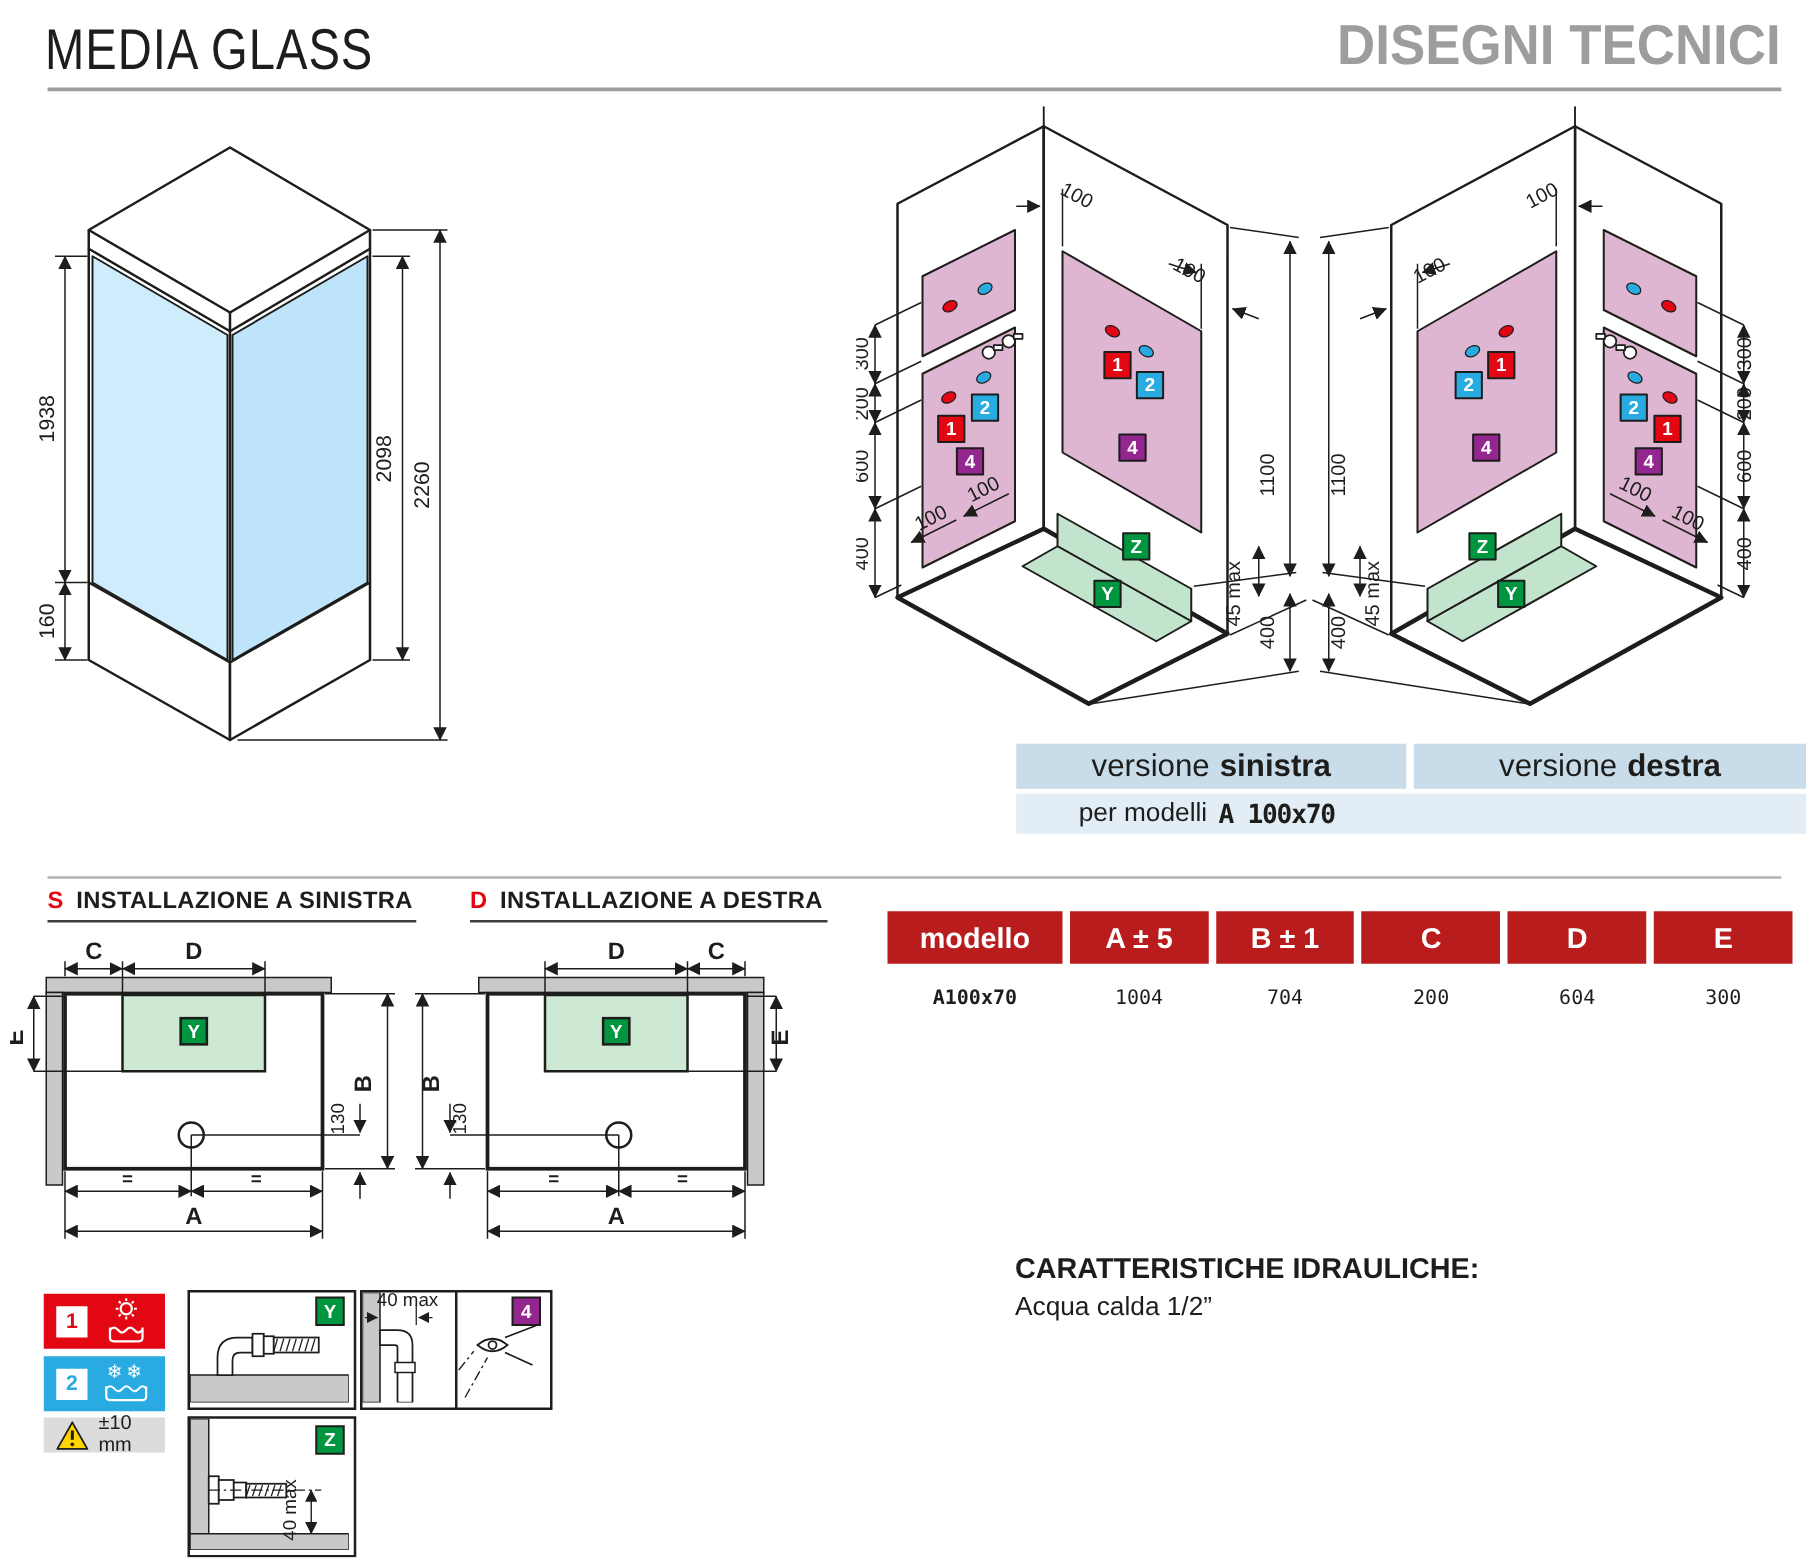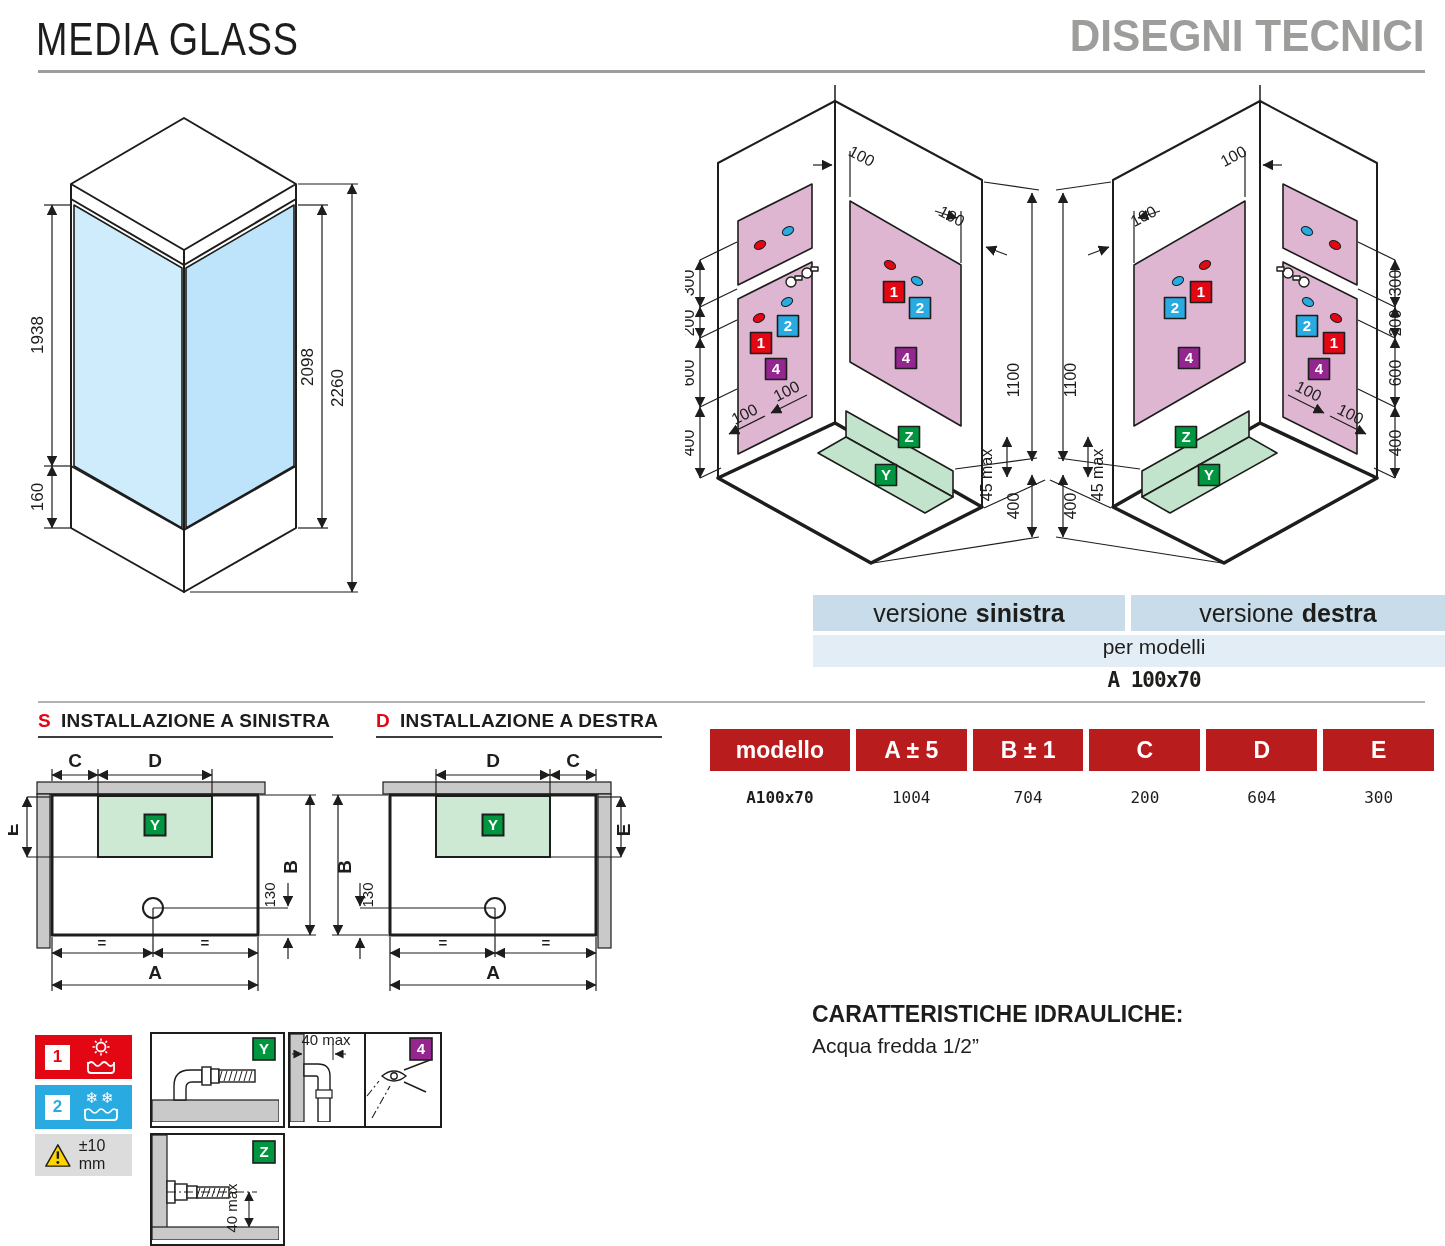--- a/index.html
+++ b/index.html
@@ -248,21 +248,21 @@
   </svg>
 
   <div class="abs vbar" style="left:813px;top:595px;width:312px;">
     <span>versione</span>
     <b>sinistra</b>
   </div>
   <div class="abs vbar" style="left:1131px;top:595px;width:314px;">
     <span>versione</span>
     <b>destra</b>
   </div>
-  <div class="abs" id="models-bar" style="left:813px;top:635px;width:582px;flex-direction:column;">
+  <div class="abs" id="models-bar" style="left:813px;top:635px;width:582px;">
     <span>per modelli</span>
     <b>A 100x70</b>
   </div>
 
   <div class="abs rule2" style="left:38px;top:701px;width:1387px;"></div>
 
   <div class="abs plan-head" style="left:38px;top:710px;">
     <span class="mkr">S</span><span>INSTALLAZIONE A SINISTRA</span>
   </div>
   <div class="abs headline" style="left:38px;top:736px;width:295px;"></div>
@@ -345,21 +345,21 @@
       <div class="snow">❄❄</div>
       <svg width="34" height="18" viewBox="0 0 34 18">
         <g stroke="#fff" fill="none" stroke-width="1.8">
           <path d="M1,4 v8 q0,3 3,3 h26 q3,0 3,-3 v-8"></path>
           <path d="M1,6 q3,-4 6.5,0 q3,4 6.5,0 q3,-4 6.5,0 q3,4 6.5,0 q3,-4 6,0" stroke-width="1.6"></path>
         </g>
       </svg>
     </div>
   </div>
 
-  <div class="abs lgbox" id="lg3" style="left:35px;top:1134px;width:97px;height:42px;">
+  <div class="abs lgbox" id="lg3" style="left:35px;top:1134px;width:97px;height:28px;">
     <svg width="30" height="27" viewBox="0 0 30 27" style="margin-left:9px">
       <polygon points="15,2 28,25 2,25" fill="#ffd500" stroke="#1d1d1b" stroke-width="1.6" stroke-linejoin="round"></polygon>
       <line x1="15" y1="9" x2="15" y2="17" stroke="#1d1d1b" stroke-width="2.6"></line>
       <circle cx="15" cy="21" r="1.6" fill="#1d1d1b"></circle>
     </svg>
     <span id="tolerance-label">±10 mm</span>
   </div>
 
   <div class="abs outbox" style="left:150px;top:1032px;width:131px;height:92px;">
     <svg width="127" height="88" viewBox="0 0 127 88">
@@ -435,16 +435,16 @@
       <line x1="15" y1="57" x2="105" y2="57" stroke="#1d1d1b" stroke-width="1" stroke-dasharray="9 3 2 3"></line>
       <line x1="97" y1="57" x2="97" y2="92" stroke="#1d1d1b" stroke-width="1.1" marker-start="url(#ah)" marker-end="url(#ah)"></line>
       <text class="dts" transform="translate(85,73) rotate(-90)">40 max</text>
       <rect x="101" y="6" width="22" height="22" fill="#009640" stroke="#1d1d1b" stroke-width="1.6"></rect>
       <text class="mk" x="112" y="22">Z</text>
     </svg>
   </div>
 
   <div class="abs" id="hydraulics">
     <h3>CARATTERISTICHE IDRAULICHE:</h3>
-    <div>Acqua fredda 1/2”</div>
+    <div>Acqua calda 1/2”</div>
   </div>
 
 </div>
 
 </body></html>

